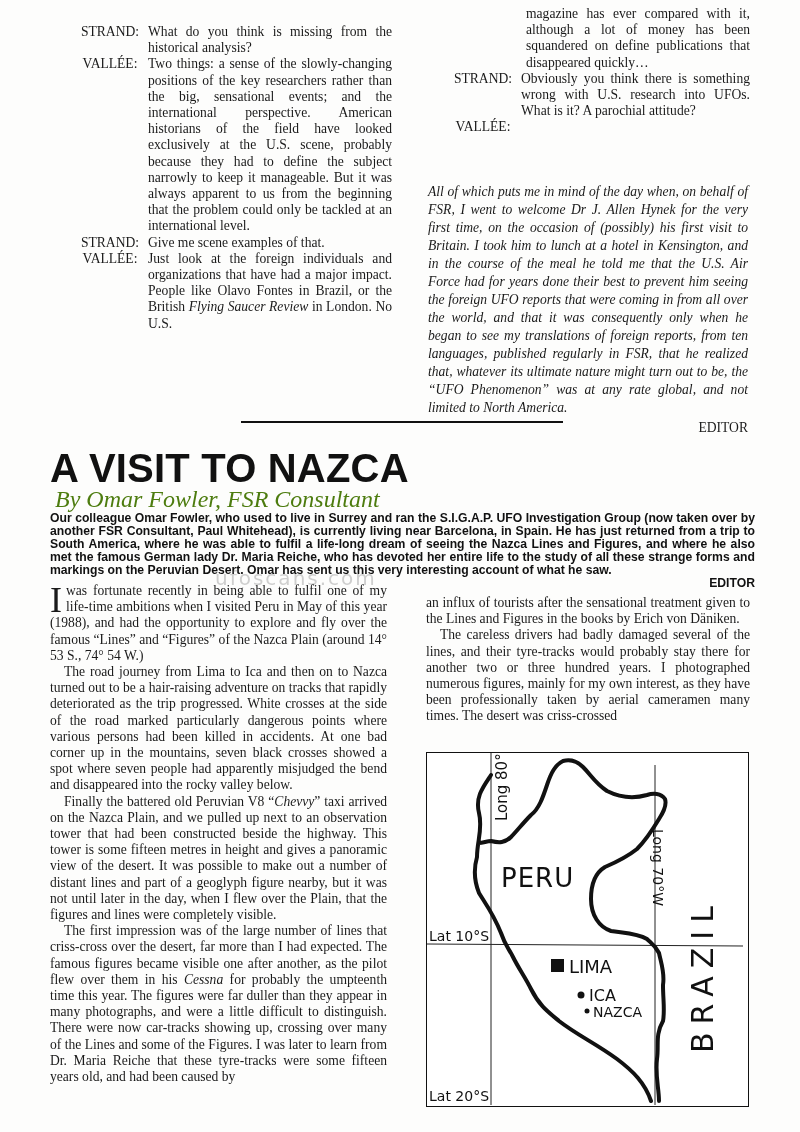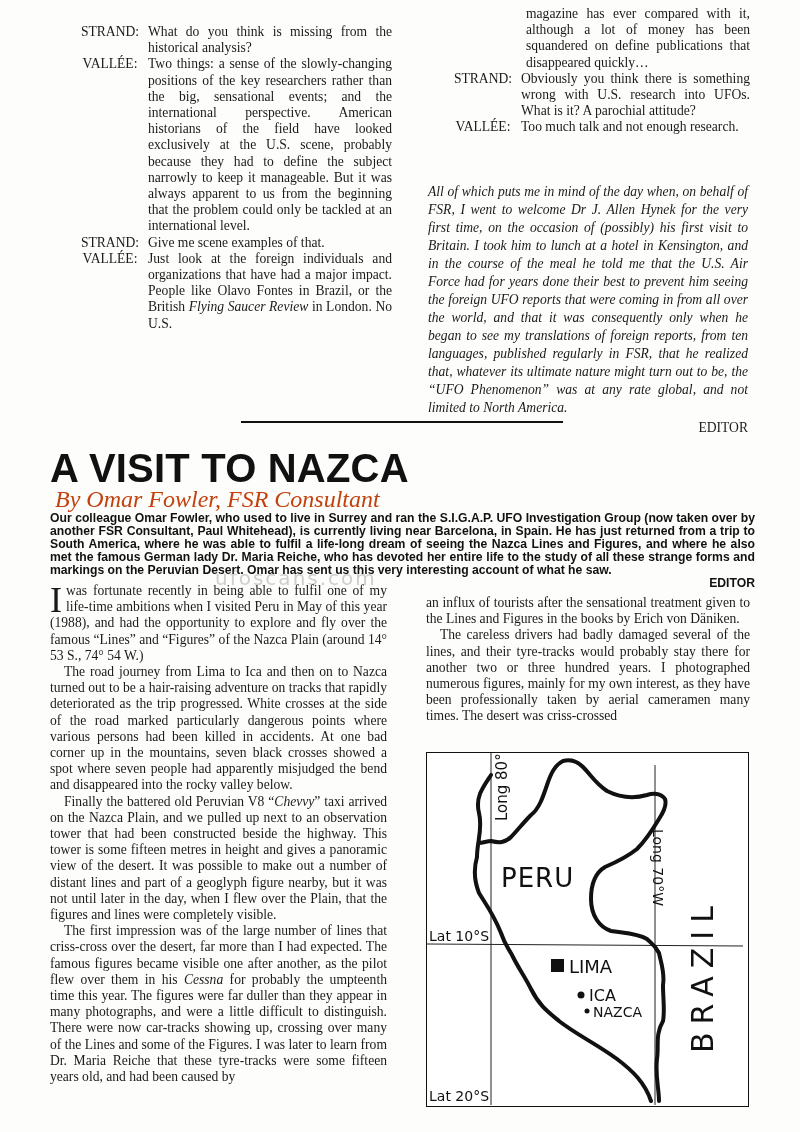--- a/index.html
+++ b/index.html
@@ -22,21 +22,21 @@
   .qa-block { margin-top: 18px; }
   .qa-block.right { margin-top: 0; }
   .qa-cont { padding-left: 81px; text-align: justify; }
 
   .ed-note { left: 428px; top: 183px; width: 320px; font-style: italic; font-size: 13.6px; line-height: 18px; text-align: justify; }
   .sig { text-align: right; font-style: normal; margin-top: 2px; }
 
   .rule { left: 241px; top: 421px; width: 322px; height: 2px; background: #111; }
 
   .headline { left: 50px; top: 446px; font-family: "Liberation Sans", "DejaVu Sans", sans-serif; font-weight: bold; font-size: 40px; letter-spacing: 0.2px; color: #111; }
-  .byline { left: 55px; top: 486px; font-style: italic; font-size: 24px; color: #c2410c; }
+  .byline { left: 55px; top: 486px; font-style: italic; font-size: 24px; color: #4d7c0f; }
   .intro { left: 50px; top: 512px; width: 705px; font-family: "Liberation Sans", "DejaVu Sans", sans-serif; font-weight: bold; font-size: 12.2px; line-height: 13px; text-align: justify; color: #111; }
   .intro .sig2 { text-align: right; }
 
   .body-l { left: 50px; top: 583px; width: 337px; }
   .body-r { left: 426px; top: 595px; width: 324px; }
   .dropcap { float: left; font-size: 36px; line-height: 30px; margin: 2px 4px 0 0; font-weight: normal; }
   .indent { text-indent: 14px; }
   em { font-style: italic; }
 
   .map { left: 426px; top: 752px; width: 323px; height: 355px; border: 1.5px solid #111; box-sizing: border-box; background: #fff; }
@@ -71,21 +71,20 @@
 
 <div class="abs col interview-r">
   <p class="qa-cont">magazine has ever compared with it, although a lot of money has been squandered on define publications that disappeared quickly…</p>
   <div class="qa-block right">
     <div class="qa">
       <span class="speaker">STRAND:</span>
       <span class="speech">Obviously you think there is something wrong with U.S. research into UFOs. What is it? A parochial attitude?</span>
     </div>
     <div class="qa">
       <span class="speaker">VALLÉE:</span>
-      <span class="speech">Too much talk and not enough research.</span>
     </div>
   </div>
 </div>
 
 <div class="abs ed-note">
   <p>All of which puts me in mind of the day when, on behalf of FSR, I went to welcome Dr J. Allen Hynek for the very first time, on the occasion of (possibly) his first visit to Britain. I took him to lunch at a hotel in Kensington, and in the course of the meal he told me that the U.S. Air Force had for years done their best to prevent him seeing the foreign UFO reports that were coming in from all over the world, and that it was consequently only when he began to see my translations of foreign reports, from ten languages, published regularly in FSR, that he realized that, whatever its ultimate nature might turn out to be, the “UFO Phenomenon” was at any rate global, and not limited to North America.</p>
   <p class="sig">EDITOR</p>
 </div>
 
 <div class="abs rule"></div>

